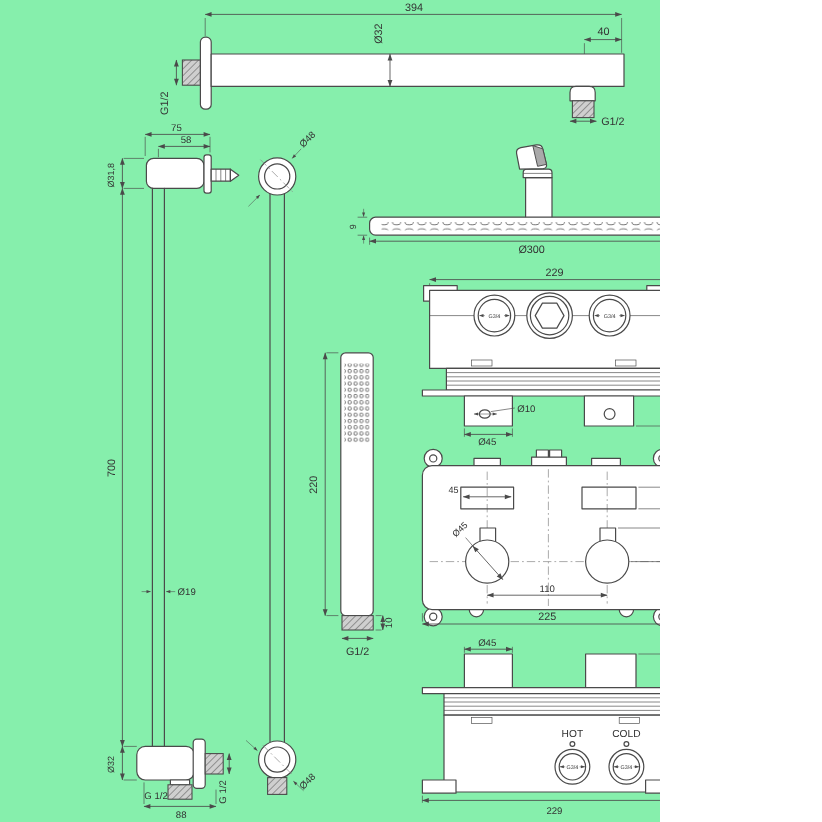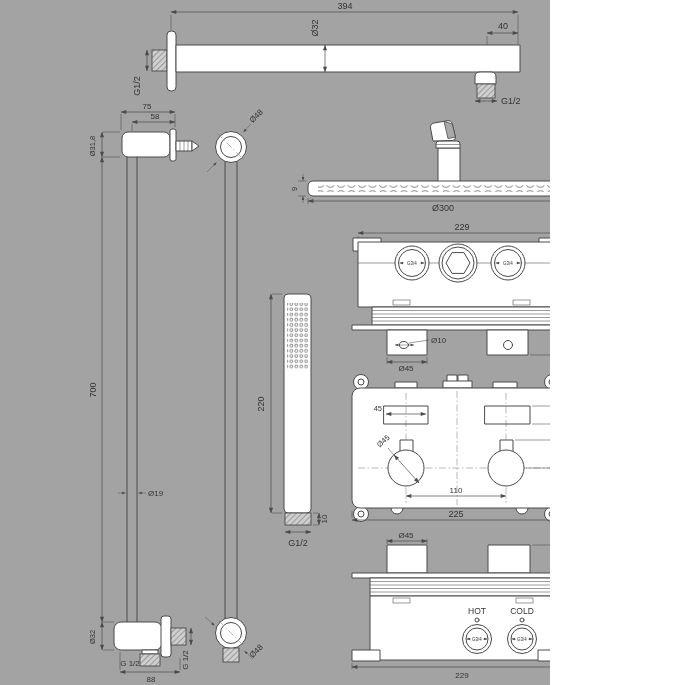--- a/index.html
+++ b/index.html
@@ -1,16 +1,16 @@
 <!DOCTYPE html>
 <html><head>
 <meta charset="utf-8">
 <style>
   html,body{margin:0;padding:0;background:#ffffff;}
-  .stage{position:relative;width:550px;height:685px;background:#a3a3a3;overflow:hidden;text-decoration:underline;}
+  .stage{position:relative;width:550px;height:685px;background:#86efac;overflow:hidden;text-decoration:underline;}
   svg .s{stroke:#4a4a4a;stroke-width:1;fill:none;stroke-linecap:round;stroke-linejoin:round}
   svg .w{stroke:#4a4a4a;stroke-width:1;fill:#fff;stroke-linejoin:round}
   svg .t{stroke:#4a4a4a;stroke-width:.55;fill:none}
   svg .d{stroke:#4a4a4a;stroke-width:.7;fill:none}
   svg .p{stroke:#4a4a4a;stroke-width:.45;fill:none}
   svg .c{stroke:#8a8a8a;stroke-width:.6;fill:none;stroke-dasharray:7 2.5 1.5 2.5}
   svg .h{fill:url(#hatch);stroke:#4a4a4a;stroke-width:.9}
   svg text{font-family:"Liberation Sans","DejaVu Sans",sans-serif;font-size:9px;fill:#333;text-anchor:middle}
   svg .t85{font-size:8.5px}.t8{font-size:8px}.t75{font-size:7.5px}.t7{font-size:7px}.t45{font-size:4.5px}
   svg .ts{text-anchor:start}.te{text-anchor:end}

